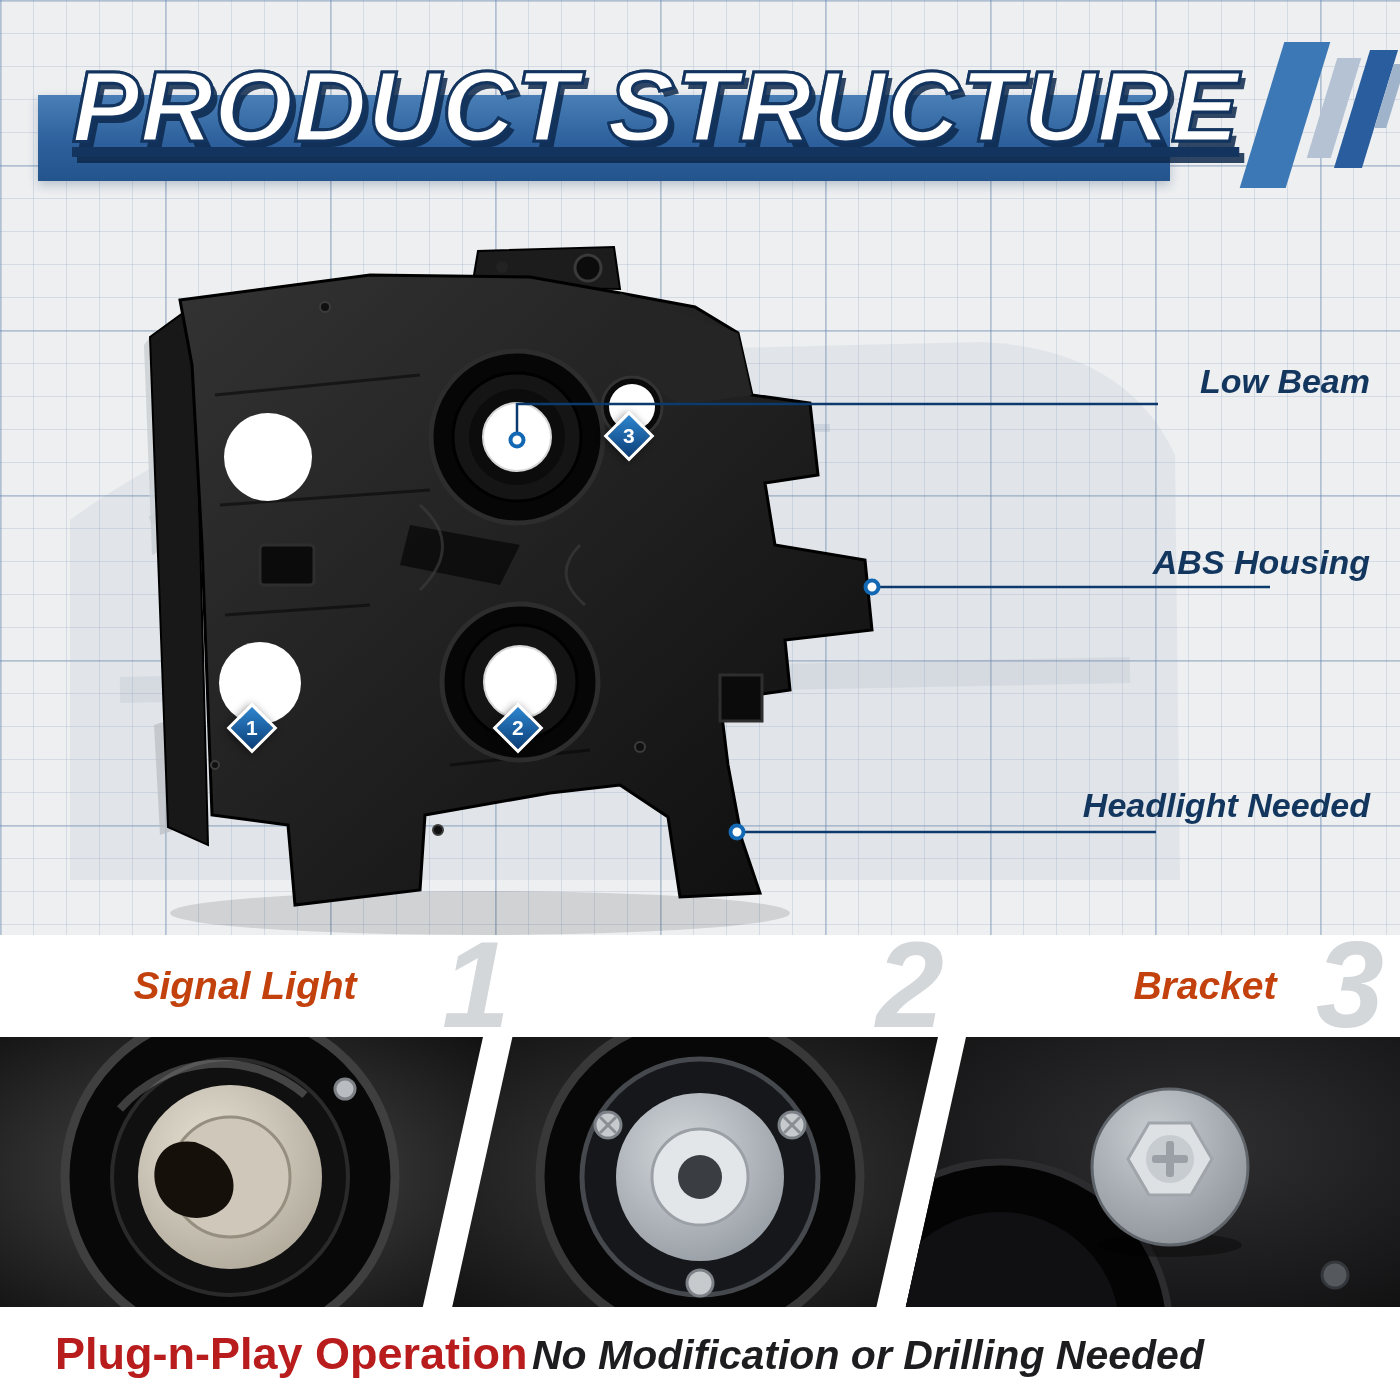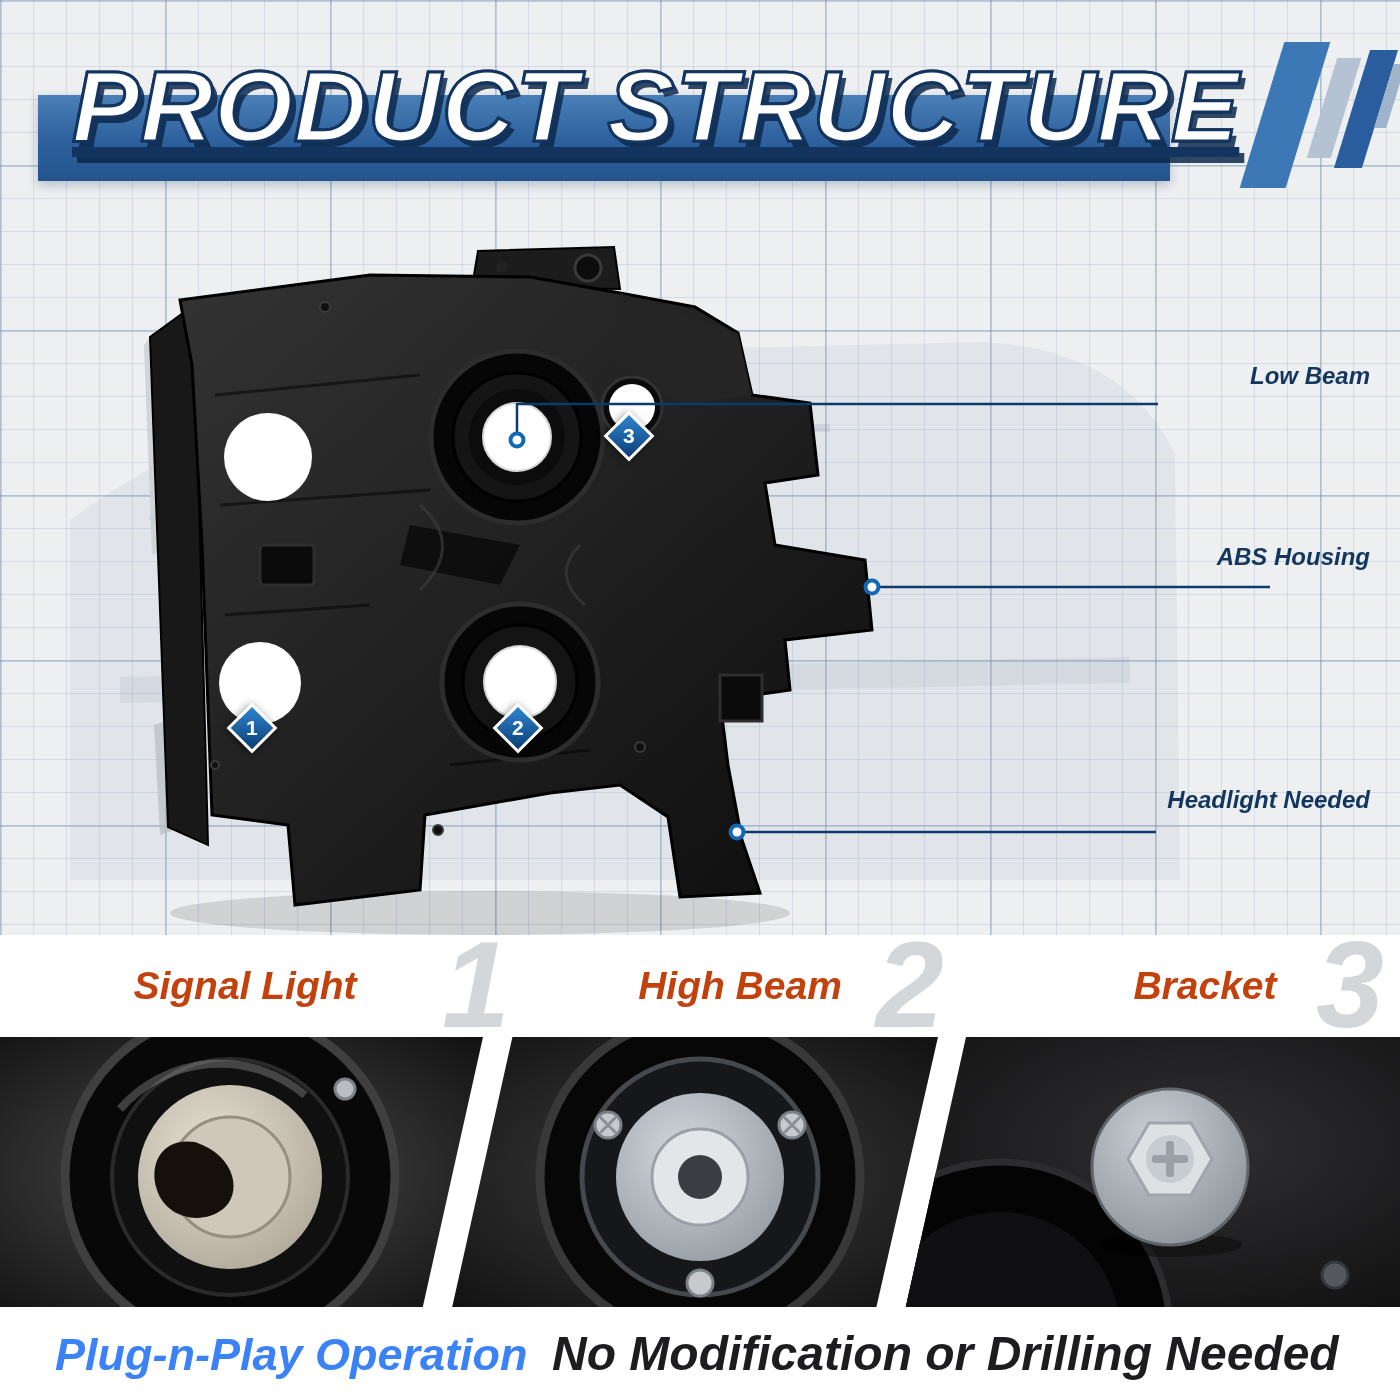--- a/index.html
+++ b/index.html
@@ -39,21 +39,21 @@
   .deco2{ left:1322px; top:58px;  width:24px; height:100px; background:#b4c2d3; }
   .deco3{ left:1352px; top:50px;  width:28px; height:118px; background:#2a5d9d; }
   .deco4{ left:1384px; top:64px;  width:12px; height:64px;  background:#9fb4ca; }
 
   
   .housing{ position:absolute; left:120px; top:245px; z-index:2; }
   .callout-lines{ position:absolute; left:0; top:0; z-index:3; pointer-events:none; }
 
   .callout-label{
     position:absolute; right:30px; text-align:right; z-index:4;
-    font-size:24px; font-weight:bold; font-style:italic; color:#12365e;
+    font-size:34px; font-weight:bold; font-style:italic; color:#12365e;
     white-space:nowrap;
   }
   .cl-low{ top:362px; } .cl-abs{ top:543px;margin-left:44px; } .cl-bracket{ top:786px; }
 
   .marker{
     position:absolute; width:36px; height:36px; z-index:6;
     transform:rotate(45deg);
     background:linear-gradient(135deg,#2e86cf,#0b3e78);
     border:3px solid #fff; box-shadow:0 2px 8px rgba(0,0,0,.45);
     display:flex; align-items:center; justify-content:center;
@@ -83,22 +83,22 @@
   .panel{ position:absolute; inset:0; }
   .p1{ clip-path:polygon(0 0, 34.5% 0, 30.2% 100%, 0 100%); }
   .p2{ clip-path:polygon(36.6% 0, 67% 0, 62.6% 100%, 32.3% 100%); }
   .p3{ clip-path:polygon(69% 0, 100% 0, 100% 100%, 64.7% 100%); }
 
   
   .footer{
     position:absolute; left:0; top:1307px; width:1400px; height:93px;
     background:#ffffff; z-index:5; line-height:93px; padding-left:55px; white-space:nowrap;
   }
-  .footer-highlight{ font-size:45px; font-weight:bold; font-style:italic; color:#3b82f6; }
-  .footer-detail{ font-size:48px; font-weight:600; font-style:italic; color:#1d1d1f; margin-left:20px; }
+  .footer-highlight{ font-size:45px; font-weight:bold; color:#b91c1c; }
+  .footer-detail{ font-size:41px; font-weight:600; font-style:italic; color:#1d1d1f; }
 </style>
 </head>
 <body>
 
 <div class="page">
 
   <svg class="watermark" width="1400" height="950" viewBox="0 0 1400 950">
     <path d="M70,880 L70,520 Q260,380 560,352 L980,342 Q1125,348 1175,455 L1180,880 Z" fill="rgba(125,145,170,0.10)"></path>
     <path d="M150,520 Q430,425 830,428" stroke="rgba(120,140,165,0.18)" stroke-width="8" fill="none"></path>
     <path d="M120,690 L1130,670" stroke="rgba(120,140,165,0.12)" stroke-width="26" fill="none"></path>
@@ -181,21 +181,20 @@
   <div class="marker m2">
       <span>2</span>
     </div>
   <div class="marker m3">
       <span>3</span>
     </div>
 
   <div class="legend-band">
     <span class="legend-label ll1">Signal Light</span>
     <span class="ghost gh1">1</span>
-    <span class="legend-label ll2">High Beam</span>
     <span class="ghost gh2">2</span>
     <span class="legend-label ll3">Bracket</span>
     <span class="ghost gh3">3</span>
   </div>
 
   <div class="photos">
     <div class="panel p1">
       <svg width="1400" height="270" viewBox="0 0 1400 270">
         <defs>
           <radialGradient id="p1bg" cx="0.45" cy="0.5" r="0.8">

